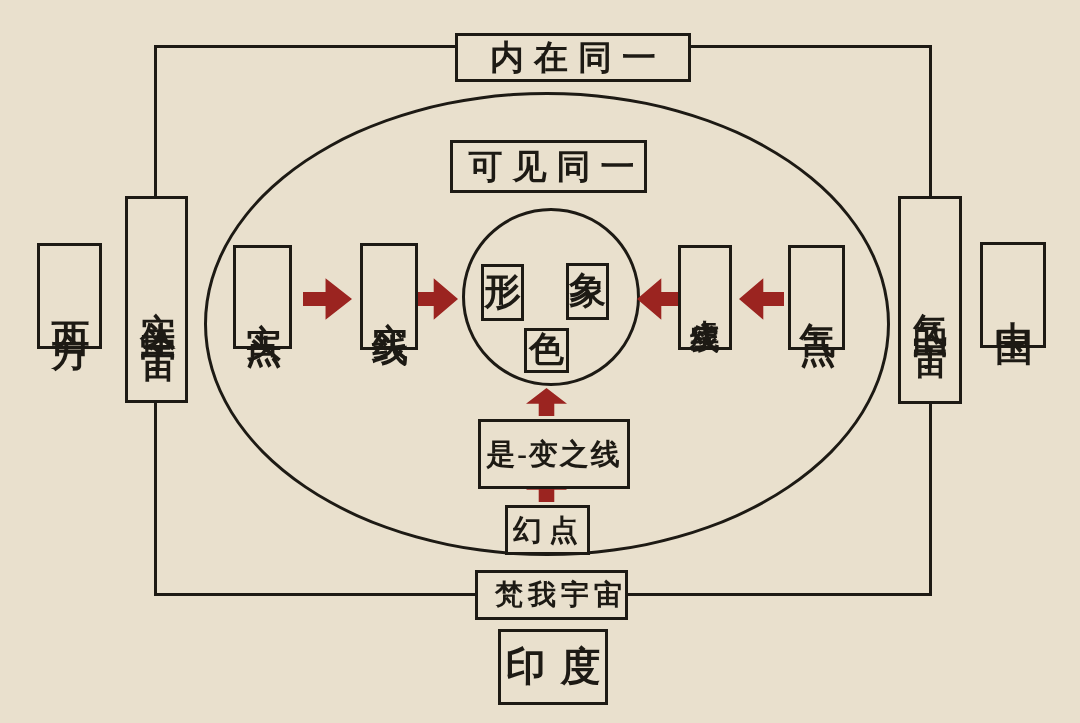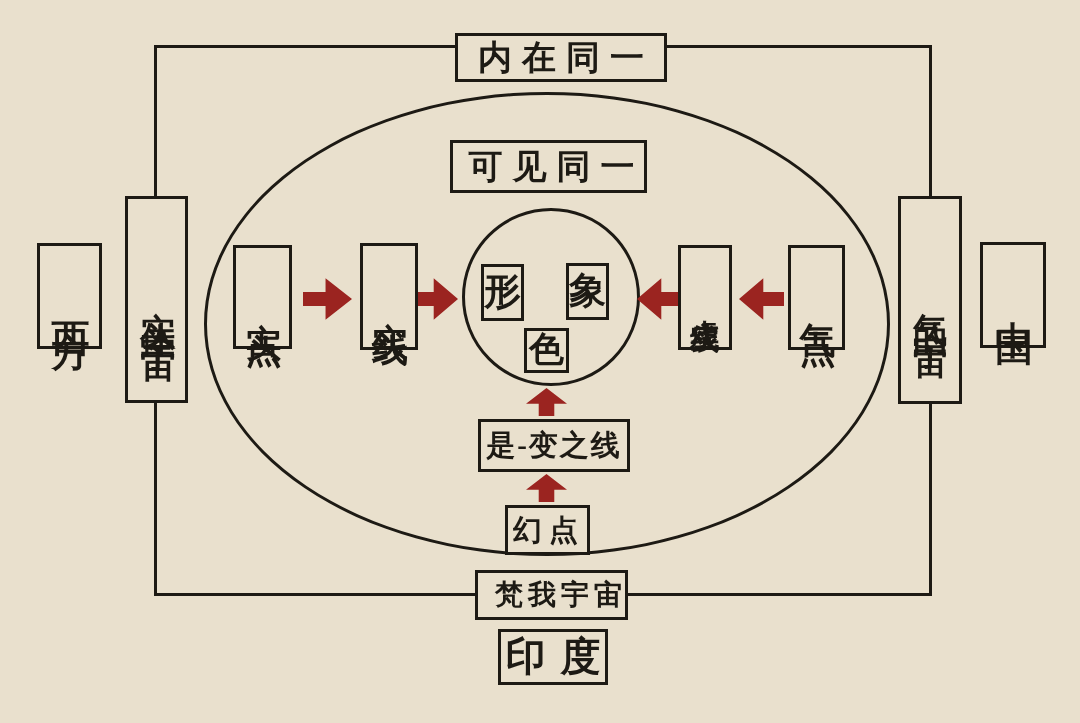--- a/index.html
+++ b/index.html
@@ -26,37 +26,37 @@
   #line-top    { left:154px; top:45px;  width:778px; height:3px; }
   #line-bottom { left:154px; top:593px; width:778px; height:3px; }
   #line-left   { left:154px; top:45px;  width:3px;  height:551px; }
   #line-right  { left:929px; top:45px;  width:3px;  height:551px; }
 
   
   #big-ellipse   { left:204px; top:92px;  width:686px; height:464px; }
   #inner-circle  { left:462px; top:208px; width:178px; height:178px; }
 
   
-  #box-inner-unity        { left:455px; top:33px;  width:212px; height:49px; font-size:34px; letter-spacing:10px; padding-left:10px; }
+  #box-inner-unity        { left:455px; top:33px;  width:236px; height:49px; font-size:34px; letter-spacing:10px; padding-left:10px; }
   #box-visible-unity      { left:450px; top:140px; width:197px; height:53px; font-size:34px; letter-spacing:10px; padding-left:16px; }
   #box-form               { left:481px; top:264px; width:43px;  height:57px; font-size:37px; }
   #box-image              { left:566px; top:263px; width:43px;  height:57px; font-size:37px; }
   #box-color              { left:524px; top:328px; width:45px;  height:45px; font-size:35px; }
   #box-west               { left:37px;  top:243px; width:65px;  height:106px; font-size:38px; letter-spacing:8px; padding-top:8px; }
   #box-entity-universe    { left:125px; top:196px; width:63px;  height:207px; font-size:35px; letter-spacing:11px; padding-top:11px; }
   #box-solid-point        { left:233px; top:245px; width:59px;  height:104px; font-size:36px; letter-spacing:7px; padding-top:7px; }
   #box-solid-line         { left:360px; top:243px; width:58px;  height:107px; font-size:36px; letter-spacing:7px; padding-top:7px; }
   #box-virtual-solid-line { left:678px; top:245px; width:54px;  height:105px; font-size:29px; letter-spacing:2px; padding-top:2px; }
   #box-qi-point           { left:788px; top:245px; width:57px;  height:105px; font-size:36px; letter-spacing:7px; padding-top:7px; }
   #box-qi-universe        { left:898px; top:196px; width:64px;  height:208px; font-size:34px; letter-spacing:10px; padding-top:10px; }
   #box-china              { left:980px; top:242px; width:66px;  height:106px; font-size:38px; letter-spacing:8px; padding-top:8px; }
-  #box-being-becoming     { left:478px; top:419px; width:152px; height:53px; font-size:29px; letter-spacing:2px; }
+  #box-being-becoming     { left:478px; top:419px; width:152px; height:70px; font-size:29px; letter-spacing:2px; }
   #box-illusion-point     { left:505px; top:505px; width:85px;  height:50px; font-size:29px; letter-spacing:7px; padding-left:3px; }
   #box-brahman            { left:475px; top:570px; width:153px; height:50px; font-size:28px; letter-spacing:5px; padding-left:19px; }
-  #box-india              { left:498px; top:629px; width:110px; height:56px; font-size:40px; letter-spacing:15px; padding-left:15px; }
+  #box-india              { left:498px; top:629px; width:110px; height:76px; font-size:40px; letter-spacing:15px; padding-left:15px; }
 
   
   #arrow-right-1 { left:303px; top:277px; width:49px; height:44px; }
   #arrow-right-2 { left:413px; top:277px; width:45px; height:44px; }
   #arrow-left-1  { left:637px; top:277px; width:45px; height:44px; }
   #arrow-left-2  { left:739px; top:277px; width:45px; height:44px; }
   #arrow-up-1    { left:526px; top:388px; width:41px; height:28px; }
   #arrow-up-2    { left:526px; top:474px; width:41px; height:28px; }
 </style>
 </head>

